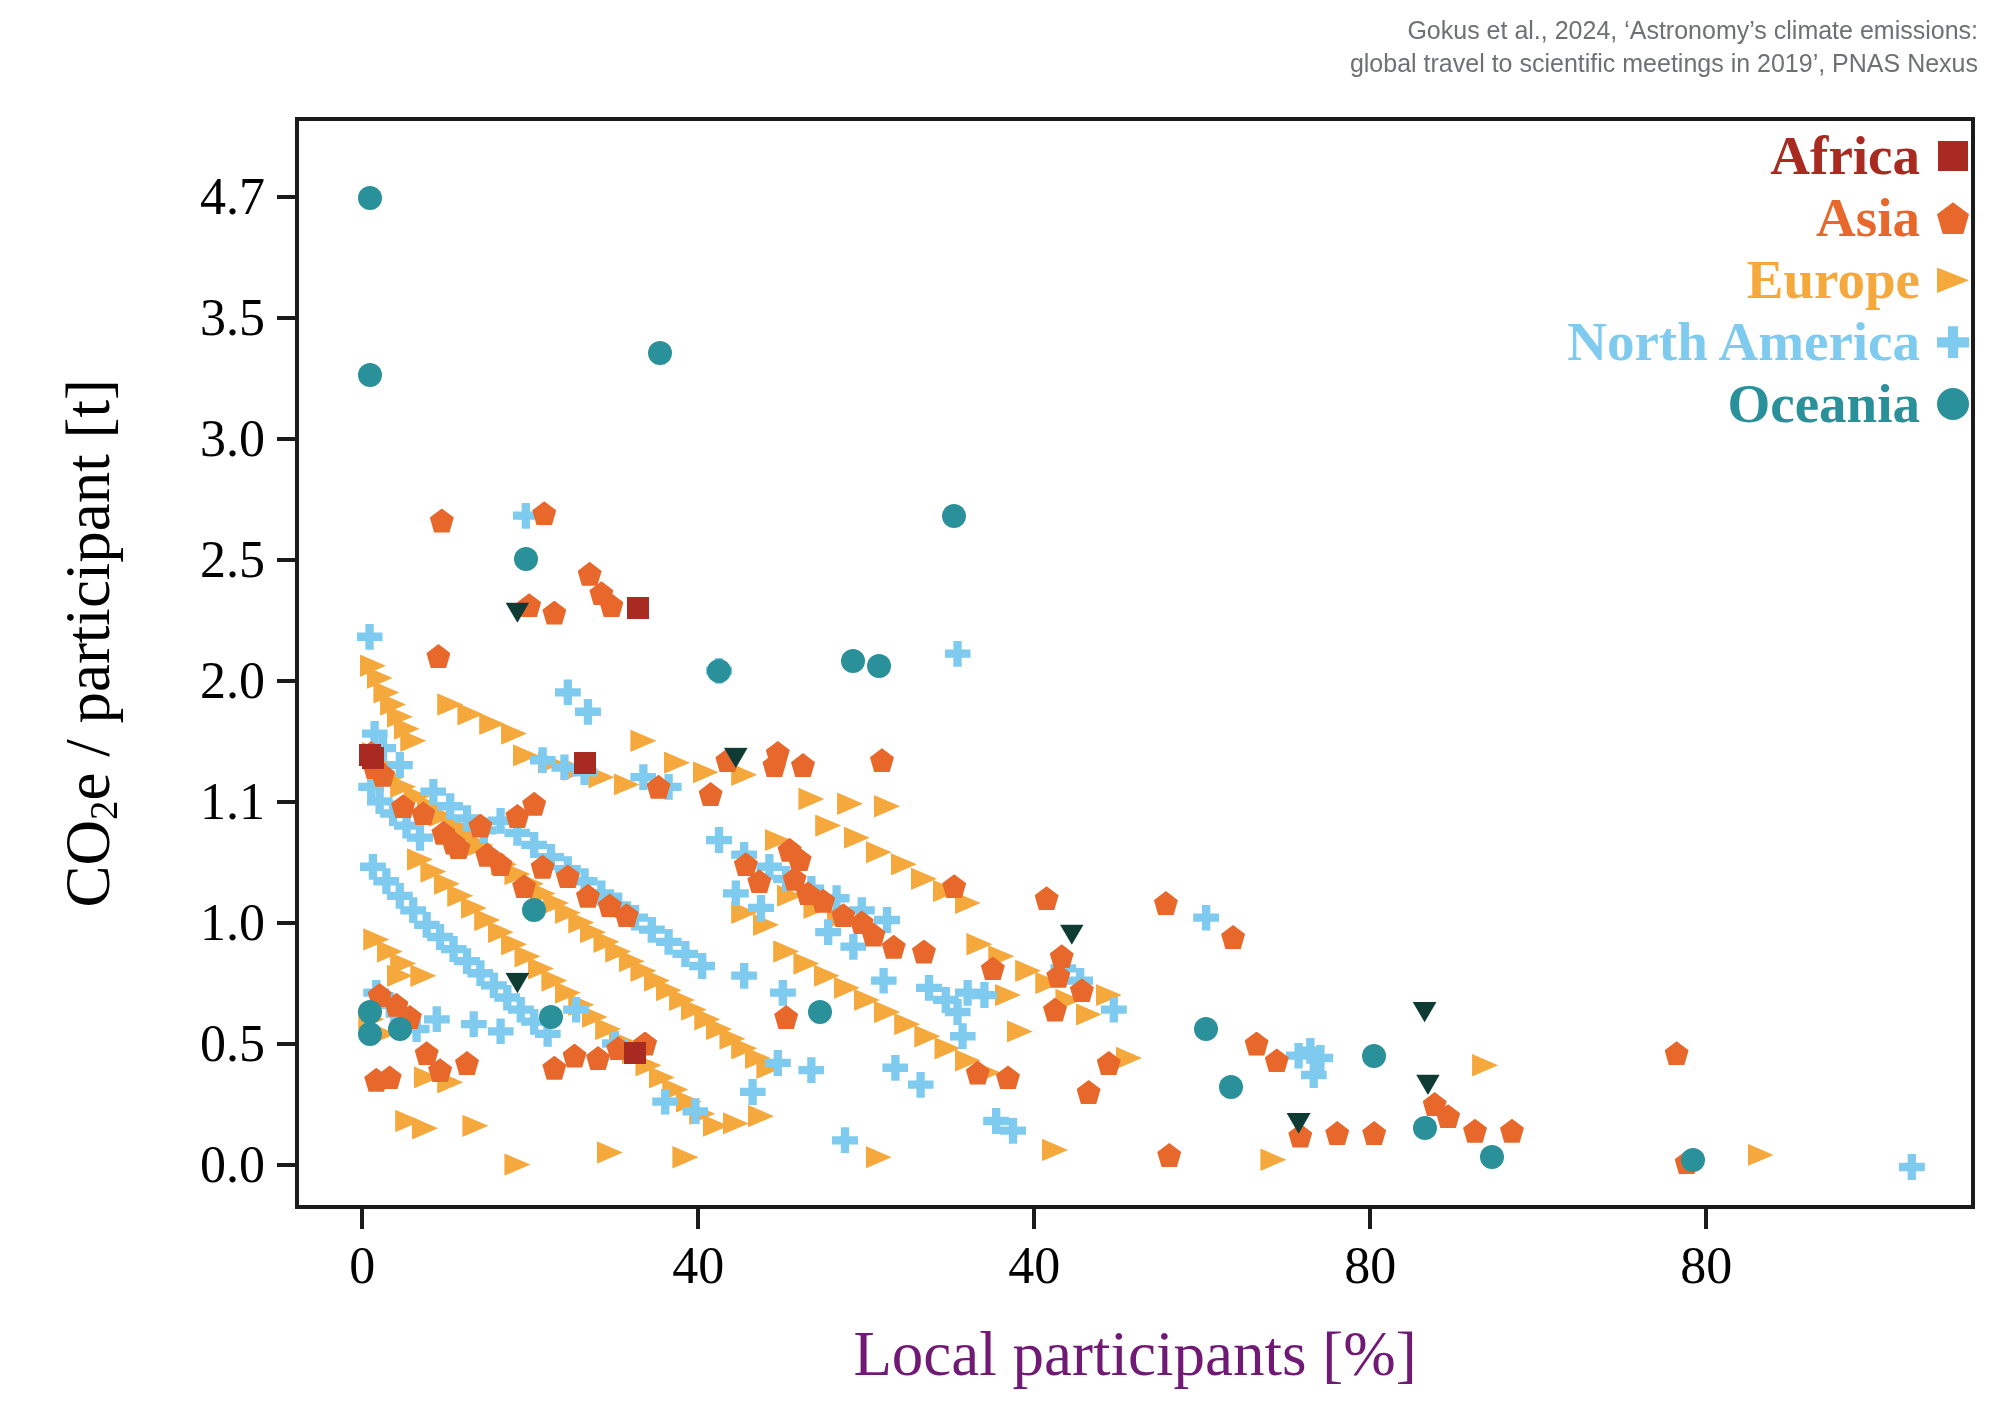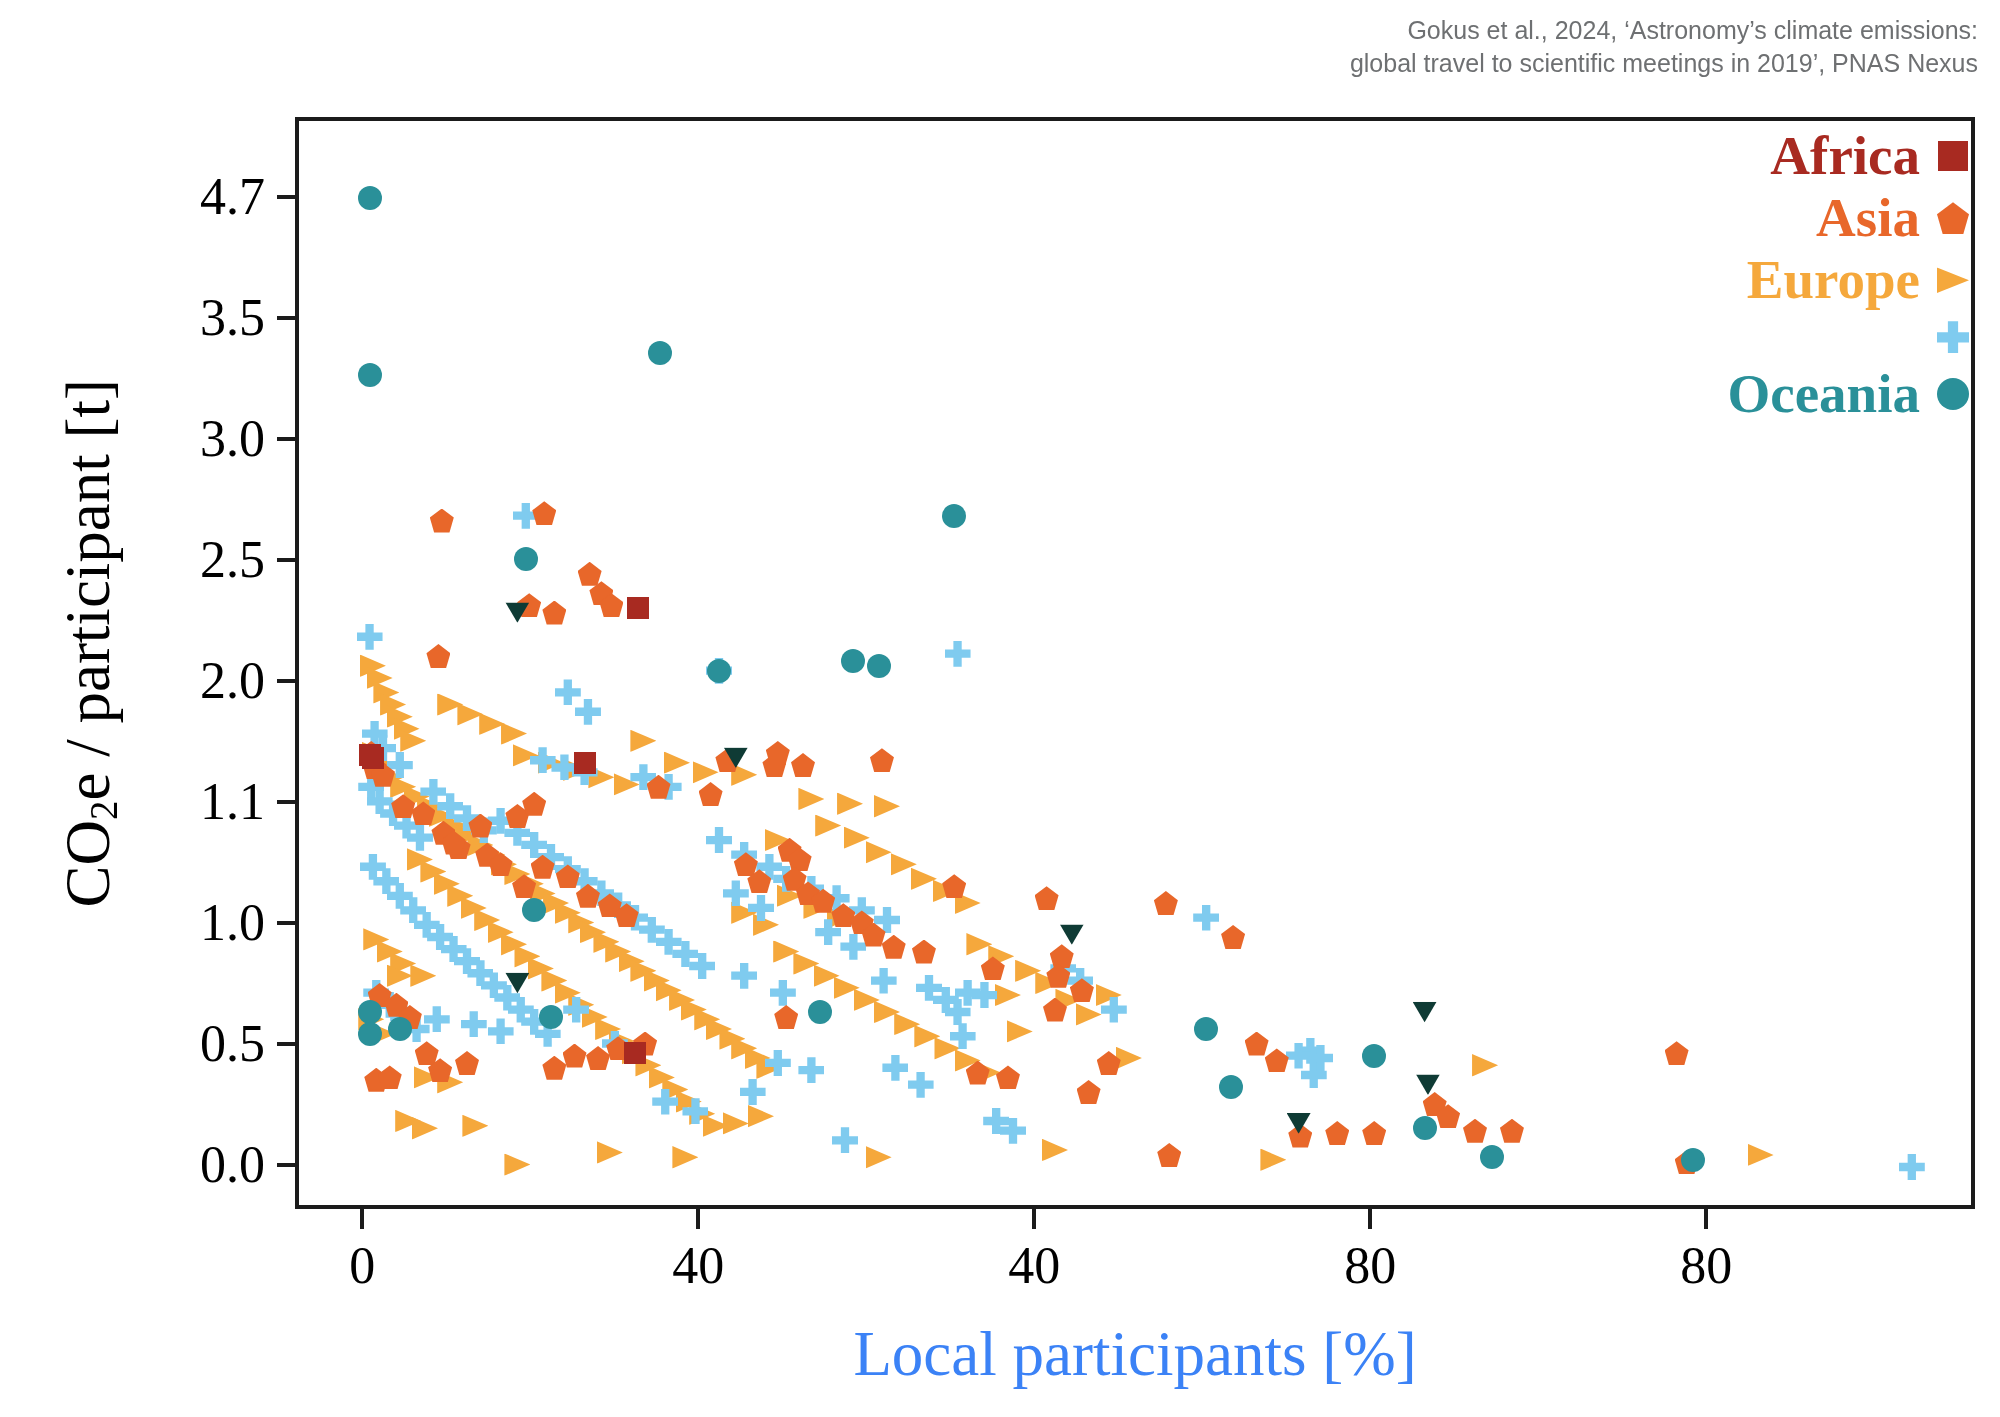--- a/index.html
+++ b/index.html
@@ -94,21 +94,21 @@
     font-size: 0.62em;
     vertical-align: -0.22em;
   }
   #xlabel {
     position: absolute;
     left: 295px;
     top: 1318px;
     width: 1680px;
     text-align: center;
     font-size: 63px;
-    color: #3b82f6;
+    color: #701a75;
     white-space: nowrap;
   }
 
   
   #legend {
     position: absolute;
     right: 30px;
     top: 128px;
     display: flex;
     flex-direction: column;
@@ -567,20 +567,21 @@
           <span class="mk mk-pentagon" style="width: 32px; height: 32px; background: rgb(232, 103, 42);"></span>
         </span>
       </div>
       <div class="legend-row">
         <span class="legend-label" style="color: rgb(245, 168, 60);">Europe</span>
         <span class="legend-marker">
           <span class="mk mk-tri-right" style="width: 32px; height: 25.6px; background: rgb(245, 168, 60);"></span>
         </span>
       </div>
       <div class="legend-row">
+        <span class="legend-label" style="color: rgb(127, 203, 239);">North America</span>
         <span class="legend-marker">
           <span class="mk mk-plus" style="width: 32px; height: 32px; background: rgb(127, 203, 239);"></span>
         </span>
       </div>
       <div class="legend-row">
         <span class="legend-label" style="color: rgb(42, 144, 153);">Oceania</span>
         <span class="legend-marker">
           <span class="mk mk-circle" style="width: 32px; height: 32px; background: rgb(42, 144, 153);"></span>
         </span>
       </div>

